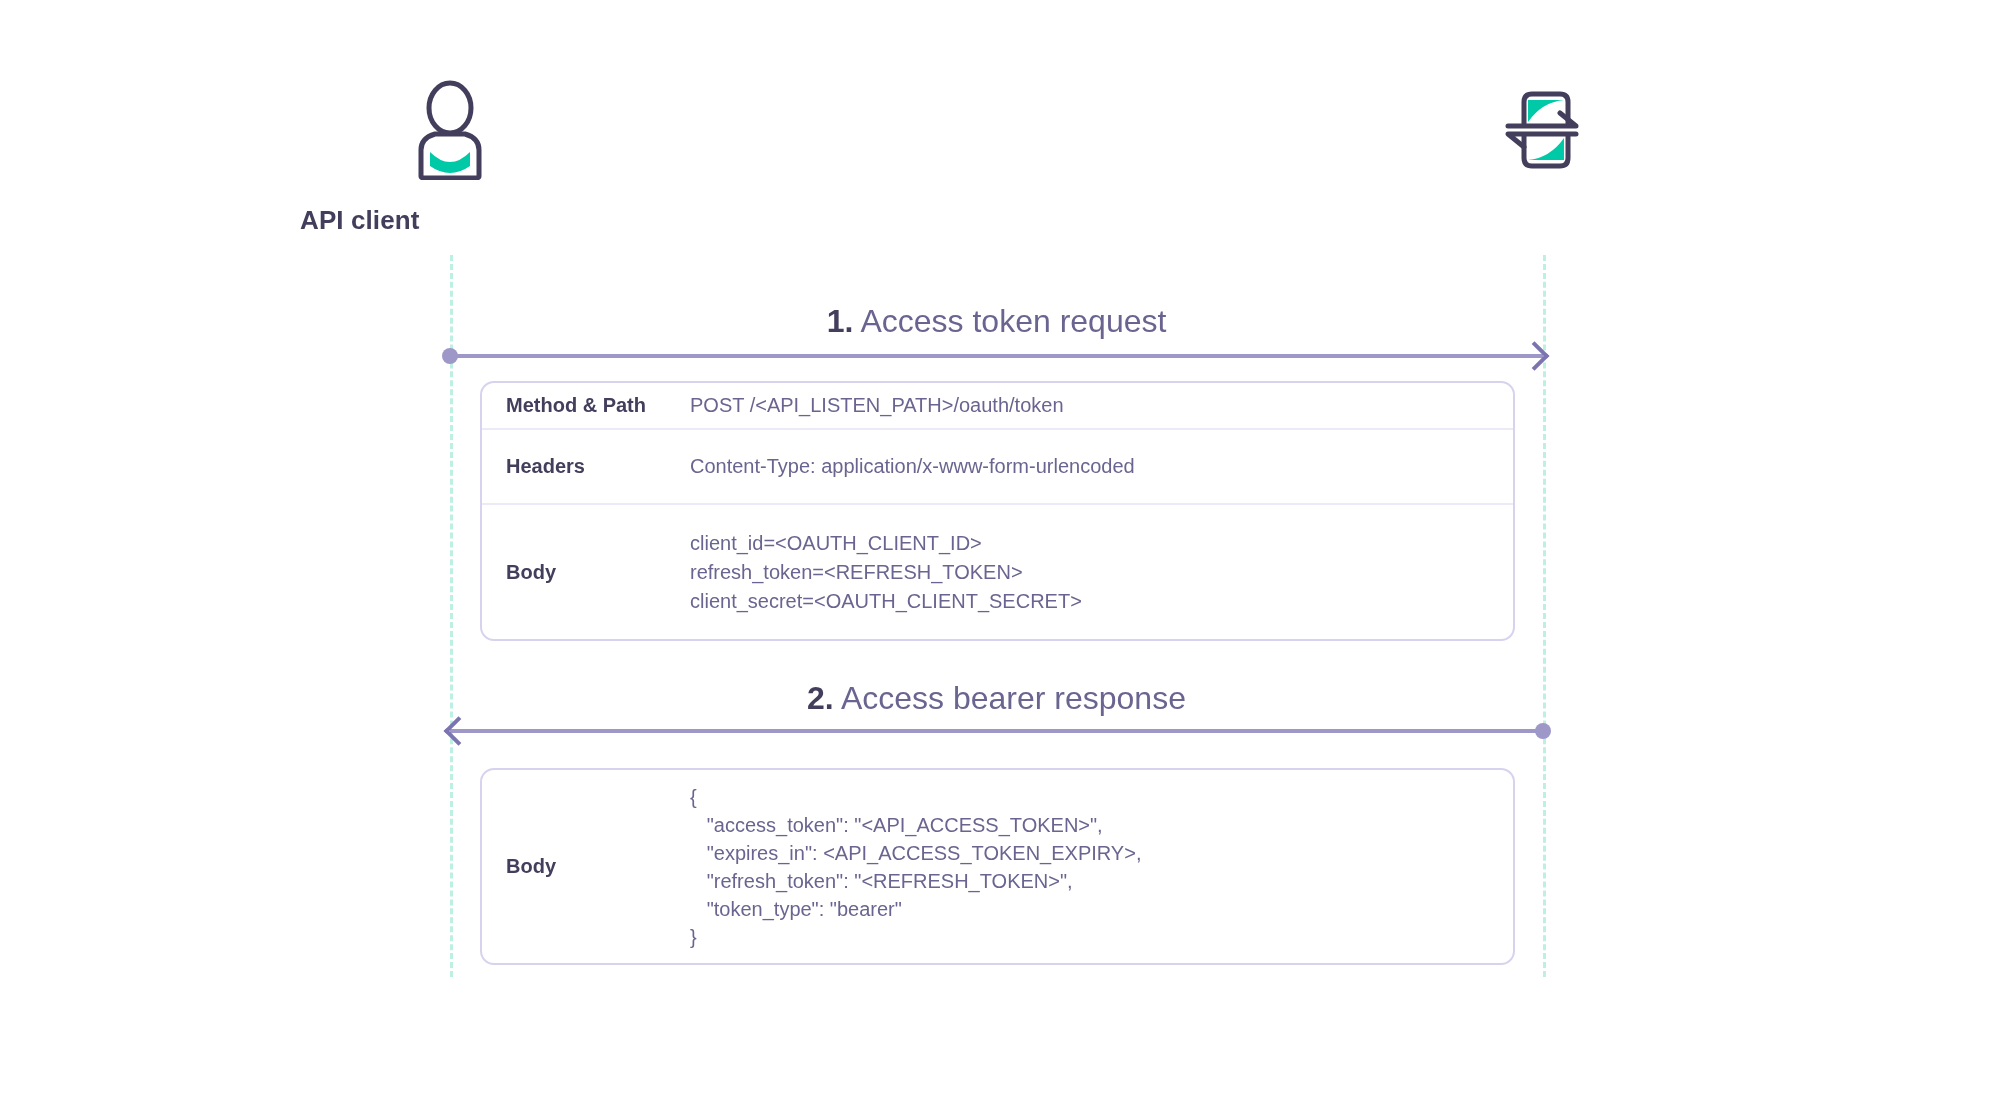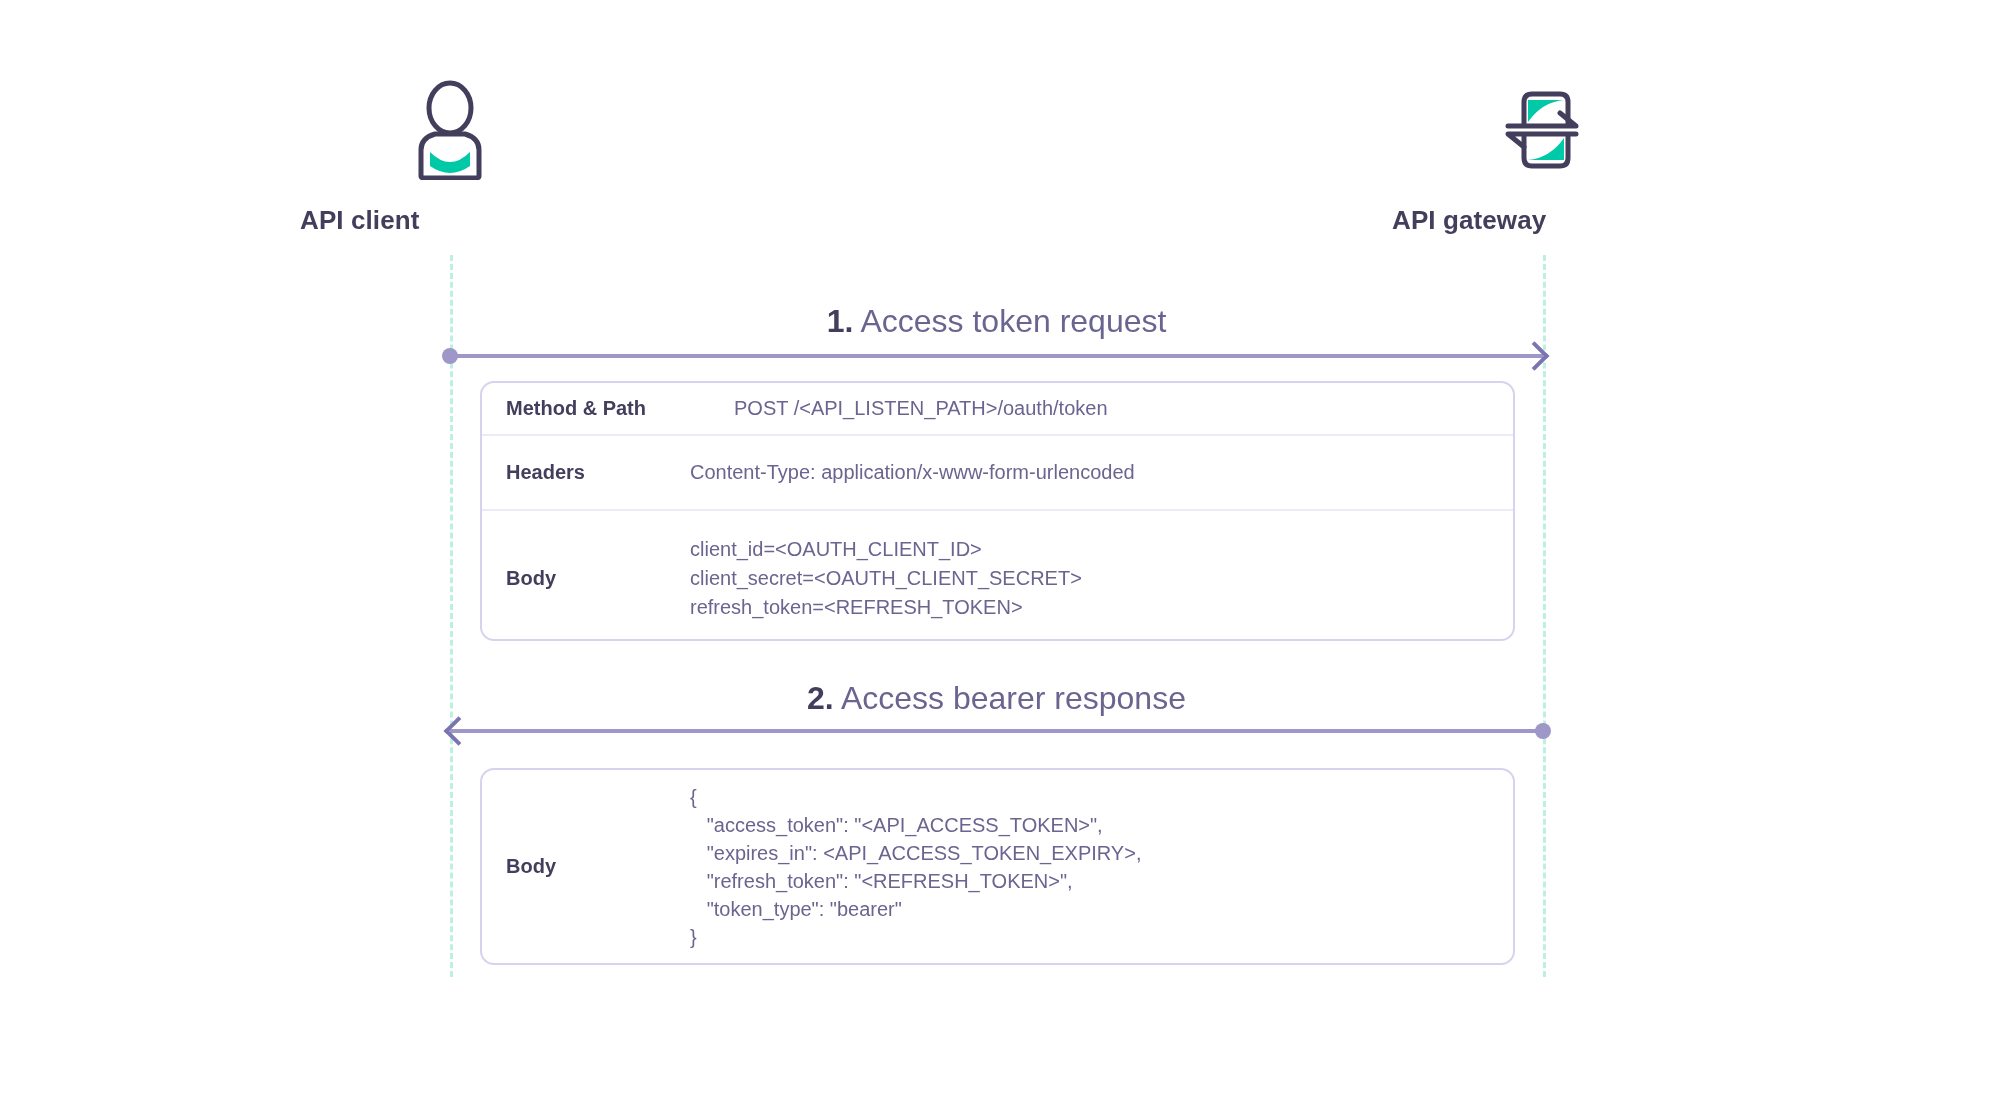--- a/index.html
+++ b/index.html
@@ -156,59 +156,58 @@
     <div class="actor-icon">
       <svg width="96" height="100" viewBox="0 0 96 100" aria-hidden="true">
         <path d="M30 46 L30 22 Q30 14 38 14 L66 14 Q74 14 74 22 L74 46" fill="none" stroke="#433e5c" stroke-width="5" stroke-linejoin="round"></path>
         <path d="M74 54 L74 78 Q74 86 66 86 L38 86 Q30 86 30 78 L30 54" fill="none" stroke="#433e5c" stroke-width="5" stroke-linejoin="round"></path>
         <path d="M34 20 L70 20 Q48 22 34 42 Z" fill="#00c9a7"></path>
         <path d="M70 80 L34 80 Q56 78 70 58 Z" fill="#00c9a7"></path>
         <path d="M14 46 L82 46 L66 33" fill="none" stroke="#433e5c" stroke-width="5" stroke-linejoin="round" stroke-linecap="round"></path>
         <path d="M82 54 L14 54 L30 67" fill="none" stroke="#433e5c" stroke-width="5" stroke-linejoin="round" stroke-linecap="round"></path>
       </svg>
     </div>
-    <div class="actor-label">API gateway</div>
   </div>
 
   <div class="lifeline" id="lifeline-client"></div>
   <div class="lifeline" id="lifeline-gateway"></div>
 
   <div class="msg-label" style="left:450px; width:1093px; top:303px;">
     <span class="num">1.</span>
     <span>Access token request</span>
   </div>
 
   <div class="arrow-row" style="left:450px; width:1093px; top:343px;">
     <div class="arrow-line"></div>
     <div class="arrow-dot left"></div>
     <div class="arrow-head right"></div>
   </div>
 
   <div class="detail-box" style="left:480px; top:381px; width:1035px; height:260px;">
 
-    <div class="detail-row" style="height:53px;gap:44px;">
+    <div class="detail-row" style="height:47px;">
       <div class="detail-key">Method &amp; Path</div>
       <div class="detail-val">
         <span class="line">POST /&lt;API_LISTEN_PATH&gt;/oauth/token</span>
       </div>
     </div>
 
     <div class="detail-row" style="height:75px;align-items:center;">
       <div class="detail-key">Headers</div>
       <div class="detail-val">
         <span class="line">Content-Type: application/x-www-form-urlencoded</span>
       </div>
     </div>
 
     <div class="detail-row" style="height:134px;">
       <div class="detail-key">Body</div>
       <div class="detail-val">
         <span class="line">client_id=&lt;OAUTH_CLIENT_ID&gt;</span>
+        <span class="line">refresh_token=&lt;REFRESH_TOKEN&gt;</span>
         <span class="line">client_secret=&lt;OAUTH_CLIENT_SECRET&gt;</span>
-        <span class="line">refresh_token=&lt;REFRESH_TOKEN&gt;</span>
       </div>
     </div>
   </div>
 
   <div class="msg-label" style="left:450px; width:1093px; top:680px;">
     <span class="num">2.</span>
     <span>Access bearer response</span>
   </div>
 
   <div class="arrow-row" style="left:450px; width:1093px; top:718px;">

